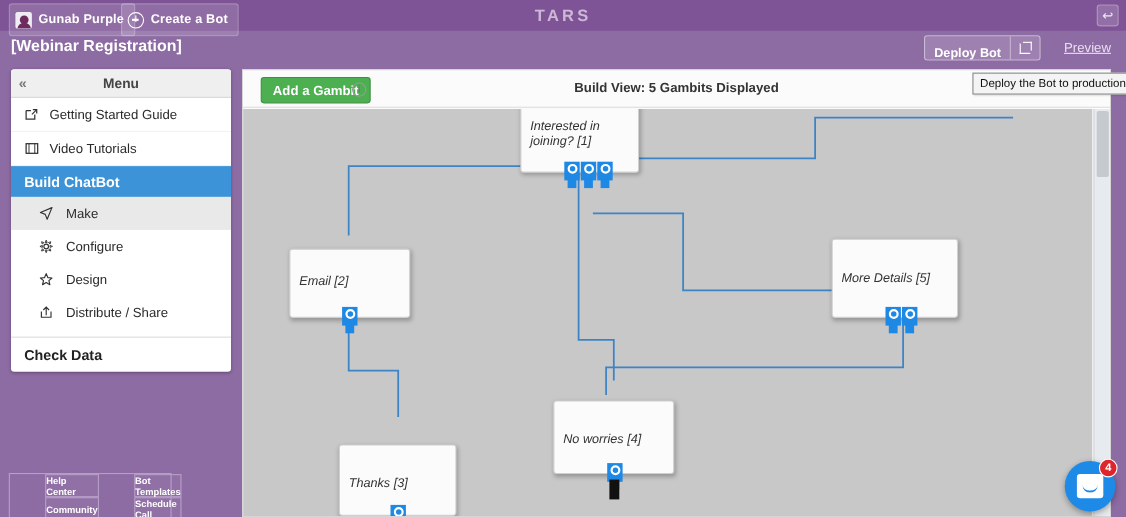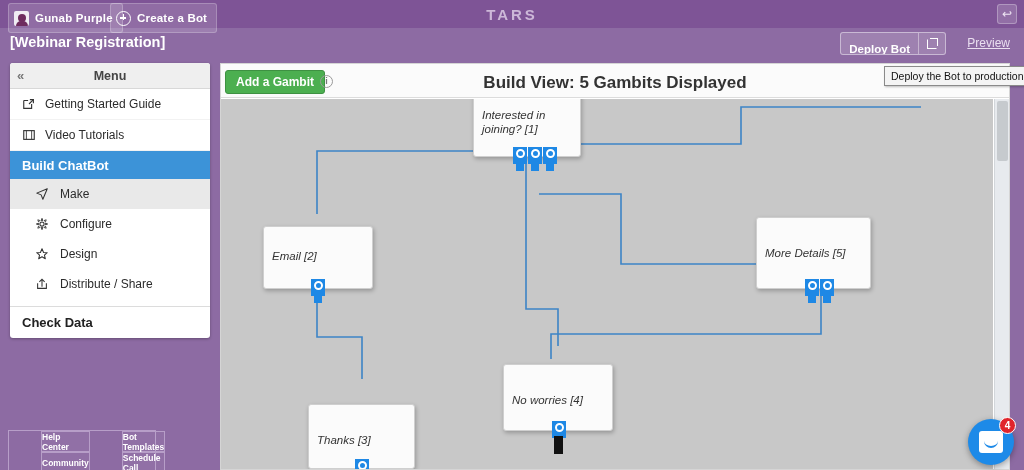--- a/index.html
+++ b/index.html
@@ -171,35 +171,35 @@
     width: 790px; height: 407px;
     background: #ffffff;
     border: 1px solid #d5d5d5;
     overflow: hidden;
   }
   #canvas-toolbar {
     position: relative; height: 34px; background: #fbfbfb;
     border-bottom: 1px solid #dcdcdc;
   }
   #add-gambit {
-    position: absolute; left: 4px; top: 6px;
+    position: absolute; left: 16px; top: 6px;
     background: #4caf50; border: 1px solid #3e9142; border-radius: 3px;
     color: #ffffff; font-size: 12px; font-weight: bold;
     padding: 4px 10px; cursor: pointer;
   }
   #info-icon {
     position: absolute; left: 99px; top: 11px;
     width: 13px; height: 13px; border-radius: 50%;
     border: 1px solid #999; color: #777;
     font-size: 9px; font-weight: bold; line-height: 11px; text-align: center;
     cursor: pointer;
   }
   #build-view-label {
     position: absolute; left: 0; right: 0; top: 9px;
-    text-align: center; font-size: 17px; color: #333; font-weight: bold;
+    text-align: center; font-size: 12px; color: #333; font-weight: bold;
   }
   #board {
     position: absolute; left: 0; top: 35px; width: 772px; height: 372px;
     background: #c8c8c8; overflow: hidden;
   }
   #board-svg { position: absolute; left: 0; top: 0; }
 
   .node {
     position: absolute; background: #fbfbfb;
     border: 1px solid #cfcfcf; border-radius: 3px;

